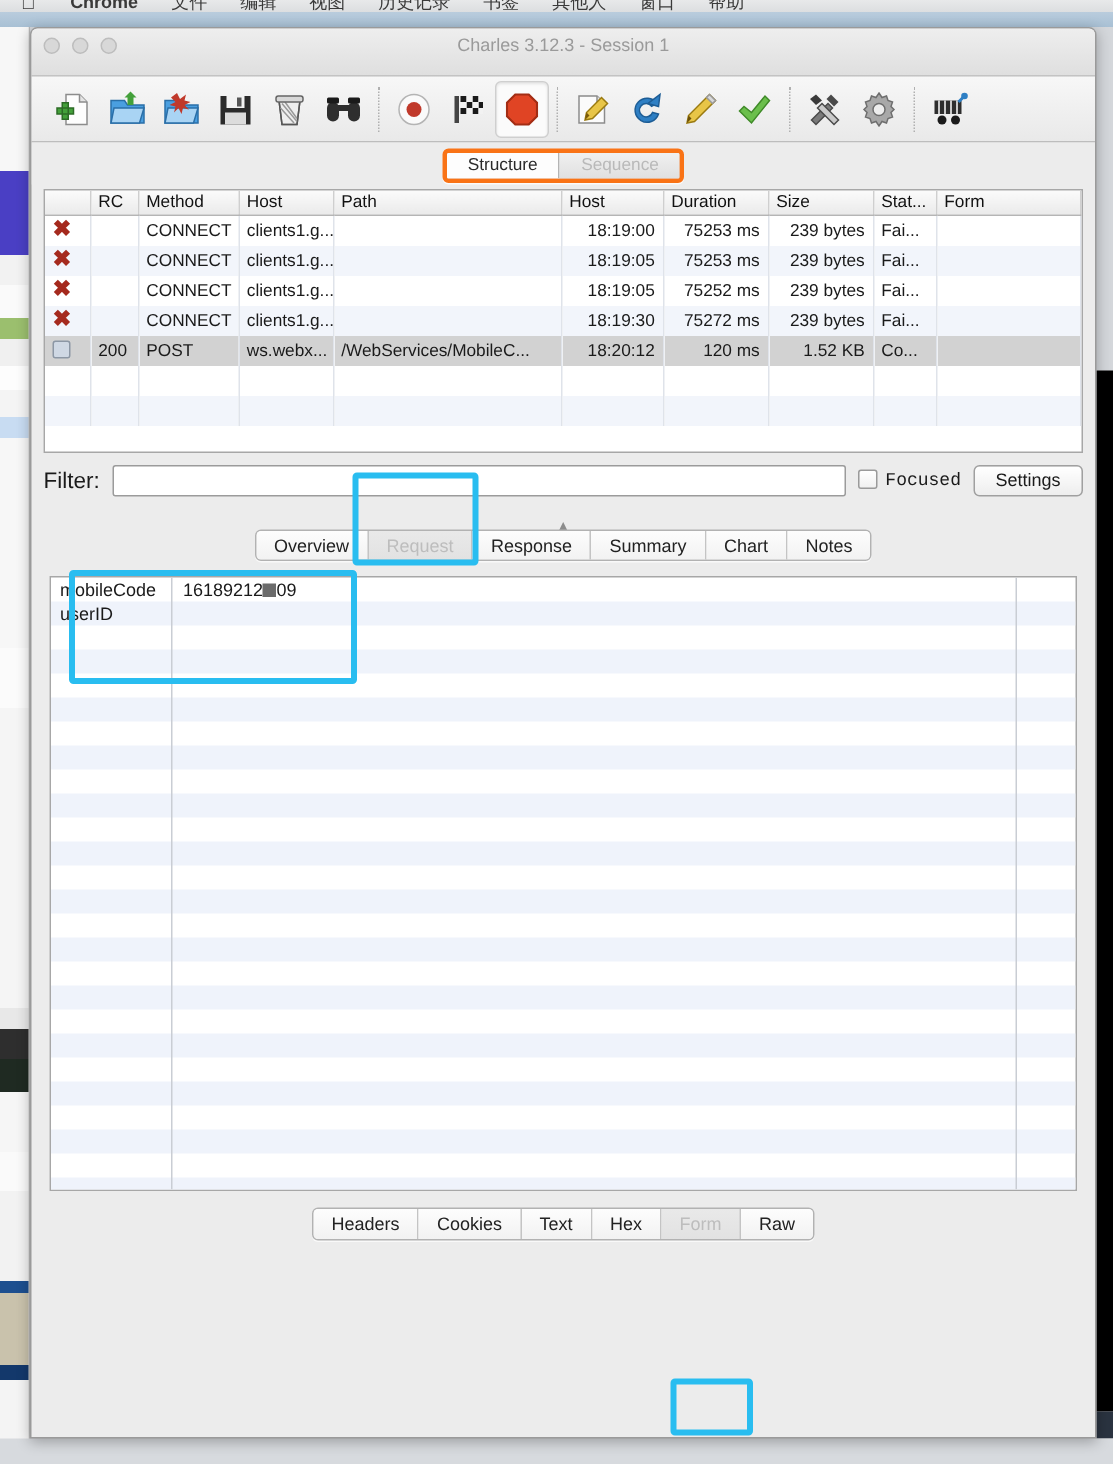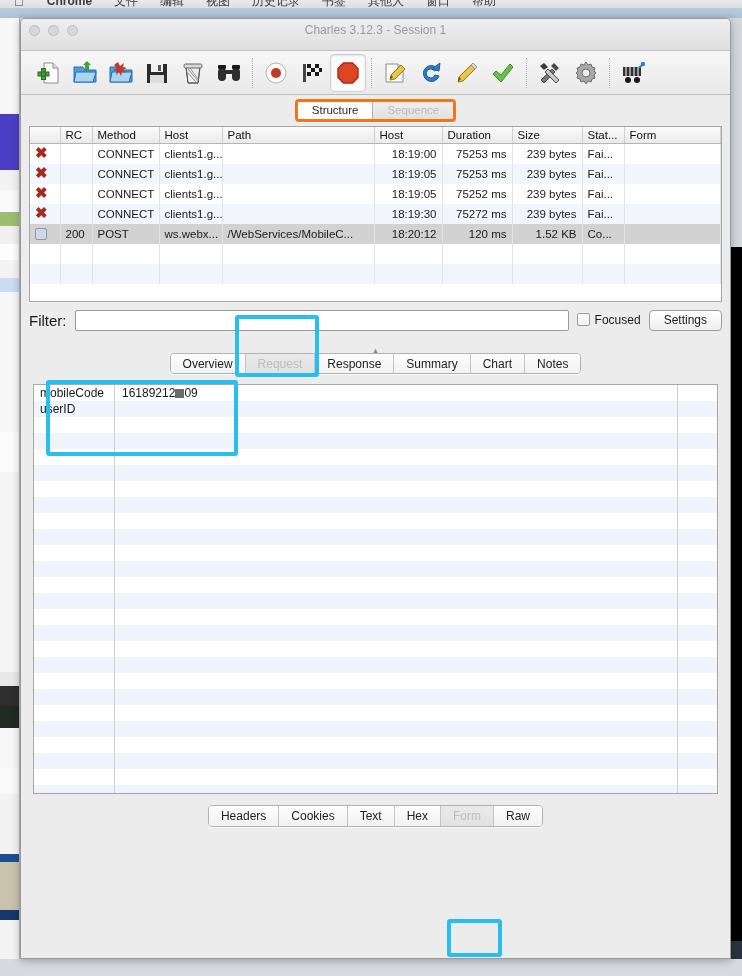--- a/index.html
+++ b/index.html
@@ -198,21 +198,21 @@
     flex: 1;
     height: 21px;
     border: 1px solid #9b9b9b;
     border-radius: 2px;
     background: #fff;
     font-size: 12px;
     padding: 0 5px;
     outline: none;
     color: #222;
   }
-  .chk-wrap { display: flex; align-items: flex-start; gap: 5px; }
+  .chk-wrap { display: flex; align-items: flex-start; gap: 5px; font-family: Liberation Mono, monospace; }
   .chk {
     width: 13px; height: 13px;
     border: 1px solid #9a9a9a; border-radius: 2px;
     background: linear-gradient(#ffffff,#f0f0f0);
   }
   .chk-lbl { font-size: 12px; color: #1a1a1a; }
   .btn {
     height: 21px;
     padding: 0 14px;
     font-size: 12px;

